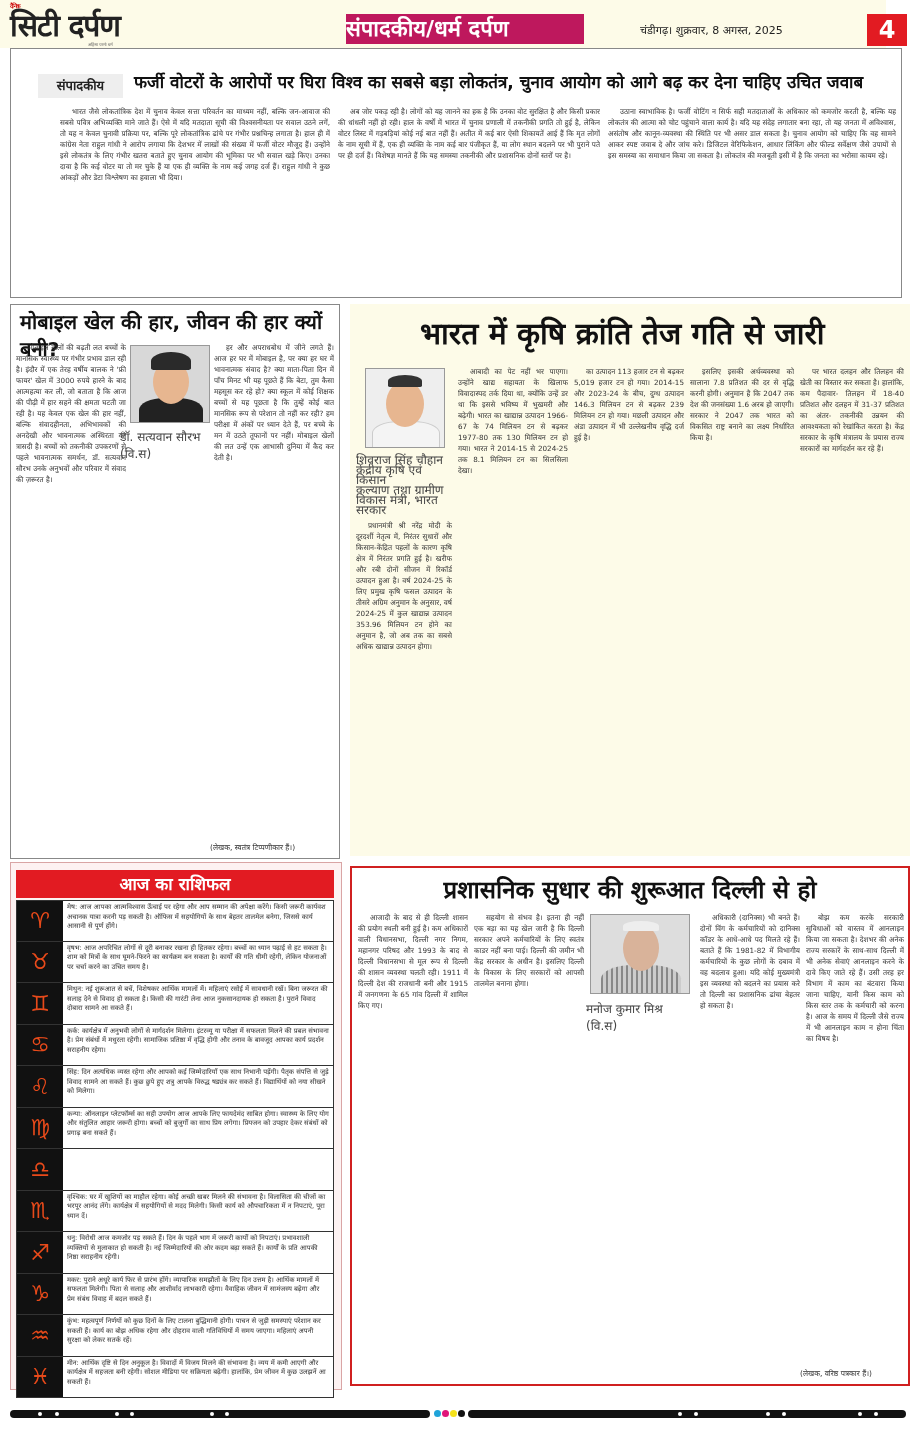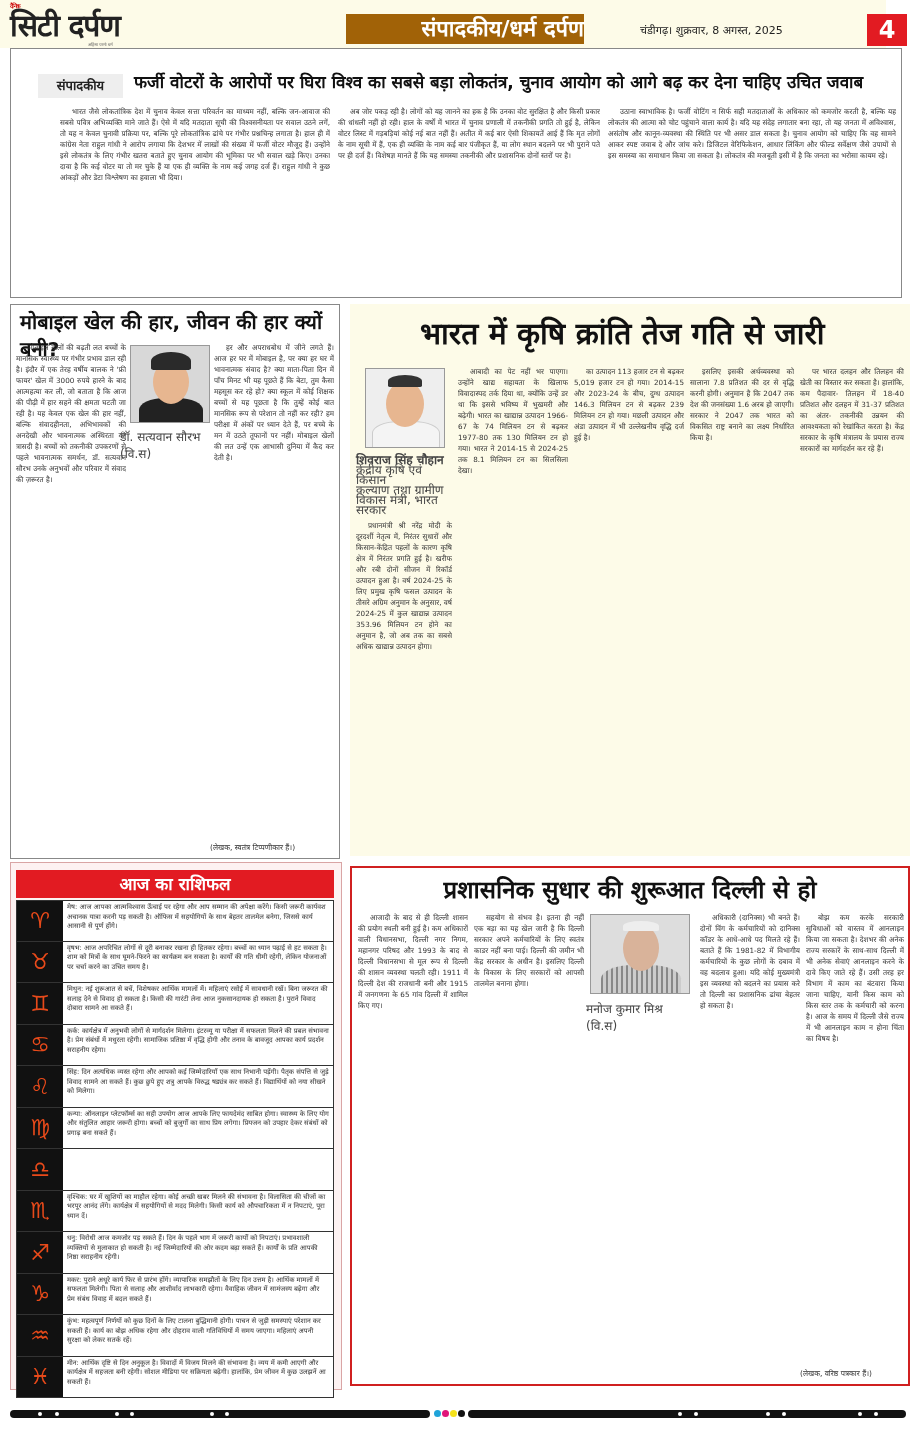--- a/index.html
+++ b/index.html
@@ -1,21 +1,21 @@
 <!DOCTYPE html>
 <html><head>
 <meta charset="utf-8">
 <style>
 *{box-sizing:border-box;margin:0;padding:0}
 body{width:910px;height:1431px;background:#fff;font-family:"DejaVu Sans",sans-serif;color:#222;position:relative;overflow:hidden}
 .masthead{position:absolute;left:0;top:0;width:886px;height:48px;background:#fdfbe8}
 .logo{position:absolute;left:10px;top:4px;font:bold 30px "DejaVu Serif",serif;color:#222;letter-spacing:-1px}
 .logo small{position:absolute;left:0;top:-2px;font-size:6px;color:#c00}
 .logo-sub{position:absolute;left:88px;top:42px;font-size:4px;color:#555}
-.section-banner{position:absolute;left:346px;top:14px;width:238px;height:30px;background:#a16207;color:#fff;font:bold 22px "DejaVu Sans",sans-serif;text-align:right;line-height:30px}
+.section-banner{position:absolute;left:346px;top:14px;width:238px;height:30px;background:#be185d;color:#fff;font:bold 22px "DejaVu Sans",sans-serif;text-align:left;line-height:30px}
 .dateline{position:absolute;left:640px;top:22px;font-size:11px;color:#222}
 .page-num{position:absolute;left:867px;top:14px;width:40px;height:32px;background:#e21b22;color:#fff;font:bold 24px "DejaVu Sans",sans-serif;text-align:center;line-height:32px}
 .box{position:absolute;border:1px solid #888}
 .ed-box{left:10px;top:48px;width:892px;height:250px}
 .ed-label{position:absolute;left:38px;top:74px;width:85px;height:24px;background:#eee;font:bold 13px "DejaVu Sans",sans-serif;line-height:24px;text-align:center}
 .ed-headline{position:absolute;left:134px;top:70px;font:bold 17px "DejaVu Sans",sans-serif;color:#111;white-space:nowrap}
 .cols{position:absolute;font-size:7.2px;line-height:11px;color:#333;text-align:justify;overflow:hidden}
 .cols p{text-indent:12px}
 .mob-box{left:10px;top:304px;width:330px;height:555px}
 .mob-head{position:absolute;left:20px;top:308px;width:316px;text-align:left;font:bold 20px "DejaVu Sans",sans-serif;color:#111}
@@ -84,21 +84,21 @@
 <div class="byline" style="left:210px;top:842px">(लेखक, स्वतंत्र टिप्पणीकार हैं।)</div>
 
 <div class="agri-box"></div>
 <div class="agri-head">भारत में कृषि क्रांति तेज गति से जारी</div>
 <div class="photo" style="left:365px;top:368px;width:80px;height:80px;background:#eee">
   <div class="body" style="left:6px;top:52px;width:68px;height:30px;background:#f4f4f4;border:1px solid #ccc"></div>
   <div class="face" style="left:20px;top:12px;width:38px;height:46px"></div>
   <div class="hair" style="left:22px;top:6px;width:34px;height:12px;background:#333"></div>
 </div>
 <div class="caption" style="left:356px;top:455px;width:96px;line-height:10px">
-  <div style="font-weight:bold">शिवराज सिंह चौहान</div>
+  <div style="font-weight:normal">शिवराज सिंह चौहान</div>
   <div>केंद्रीय कृषि एवं किसान</div>
   <div>कल्याण तथा ग्रामीण</div>
   <div>विकास मंत्री, भारत</div>
   <div>सरकार</div>
 </div>
 <div class="cols" style="left:356px;top:520px;width:96px;height:330px">
     <p>प्रधानमंत्री श्री नरेंद्र मोदी के दूरदर्शी नेतृत्व में, निरंतर सुधारों और किसान-केंद्रित पहलों के कारण कृषि क्षेत्र में निरंतर प्रगति हुई है। खरीफ और रबी दोनों सीजन में रिकॉर्ड उत्पादन हुआ है। वर्ष 2024-25 के लिए प्रमुख कृषि फसल उत्पादन के तीसरे अग्रिम अनुमान के अनुसार, वर्ष 2024-25 में कुल खाद्यान्न उत्पादन 353.96 मिलियन टन होने का अनुमान है, जो अब तक का सबसे अधिक खाद्यान्न उत्पादन होगा।</p>
   </div>
 <div class="cols" style="left:458px;top:366px;width:110px;height:485px">
     <p>आबादी का पेट नहीं भर पाएगा। उन्होंने खाद्य सहायता के खिलाफ विवादास्पद तर्क दिया था, क्योंकि उन्हें डर था कि इससे भविष्य में भुखमरी और बढ़ेगी। भारत का खाद्यान्न उत्पादन 1966-67 के 74 मिलियन टन से बढ़कर 1977-80 तक 130 मिलियन टन हो गया। भारत ने 2014-15 से 2024-25 तक 8.1 मिलियन टन का सिलसिला देखा।</p>

